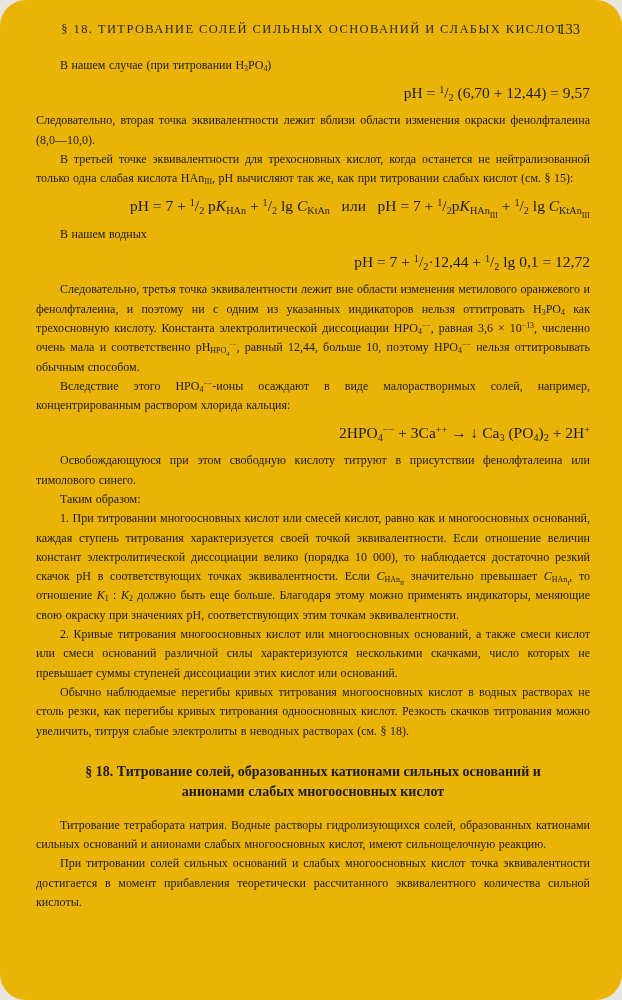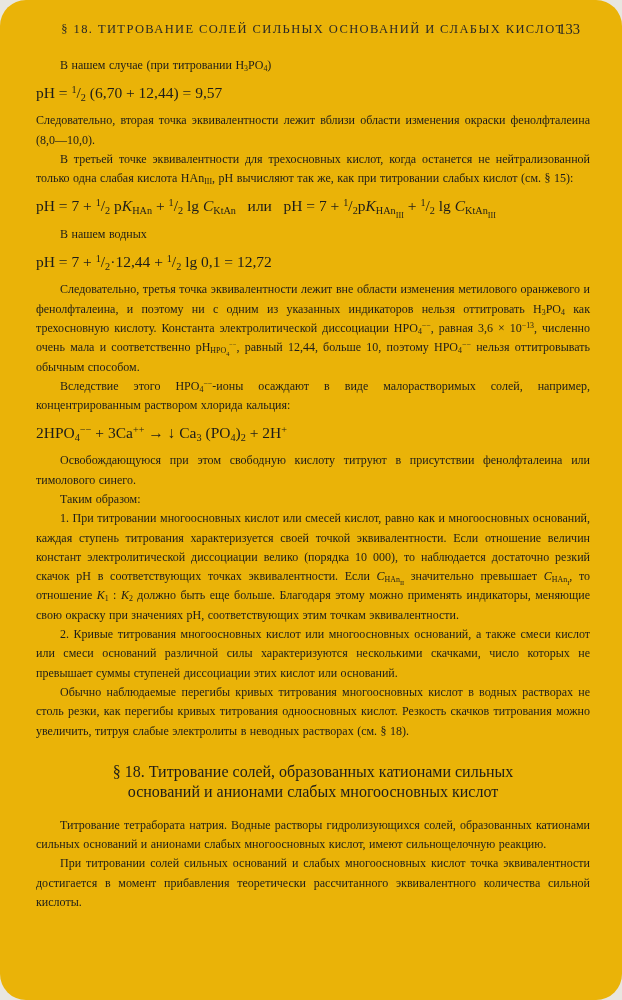--- a/index.html
+++ b/index.html
@@ -38,38 +38,38 @@
   }
   .para {
     margin: 0;
     text-align: justify;
     font-size: 12px;
     line-height: 19.3px;
     word-spacing: 0.5px;
   }
   .indent { text-indent: 24px; }
   .formula {
-    text-align: left;
+    text-align: right;
     font-size: 15.5px;
     line-height: 19px;
     margin: 8px 0 9px 0;
     white-space: nowrap;
   }
   .formula i, .para i {
     font-style: italic;
     font-family: "Liberation Serif", "DejaVu Serif", serif;
   }
   sub, sup { line-height: 0; }
   sub { font-size: 66%; vertical-align: -0.28em; }
   sup { font-size: 66%; vertical-align: 0.5em; }
   sub sub { font-size: 80%; vertical-align: -0.45em; }
   sub sup { font-size: 80%; vertical-align: 0.9em; }
   .section-heading {
-    font-weight: normal;
-    font-size: 16px;
+    font-weight: bold;
+    font-size: 14px;
     line-height: 20.5px;
     text-align: center;
     margin: 21px auto 13px auto;
     max-width: 462px;
   }
   .lead-bold { font-weight: normal; }
 </style>
 </head>
 <body>
 

